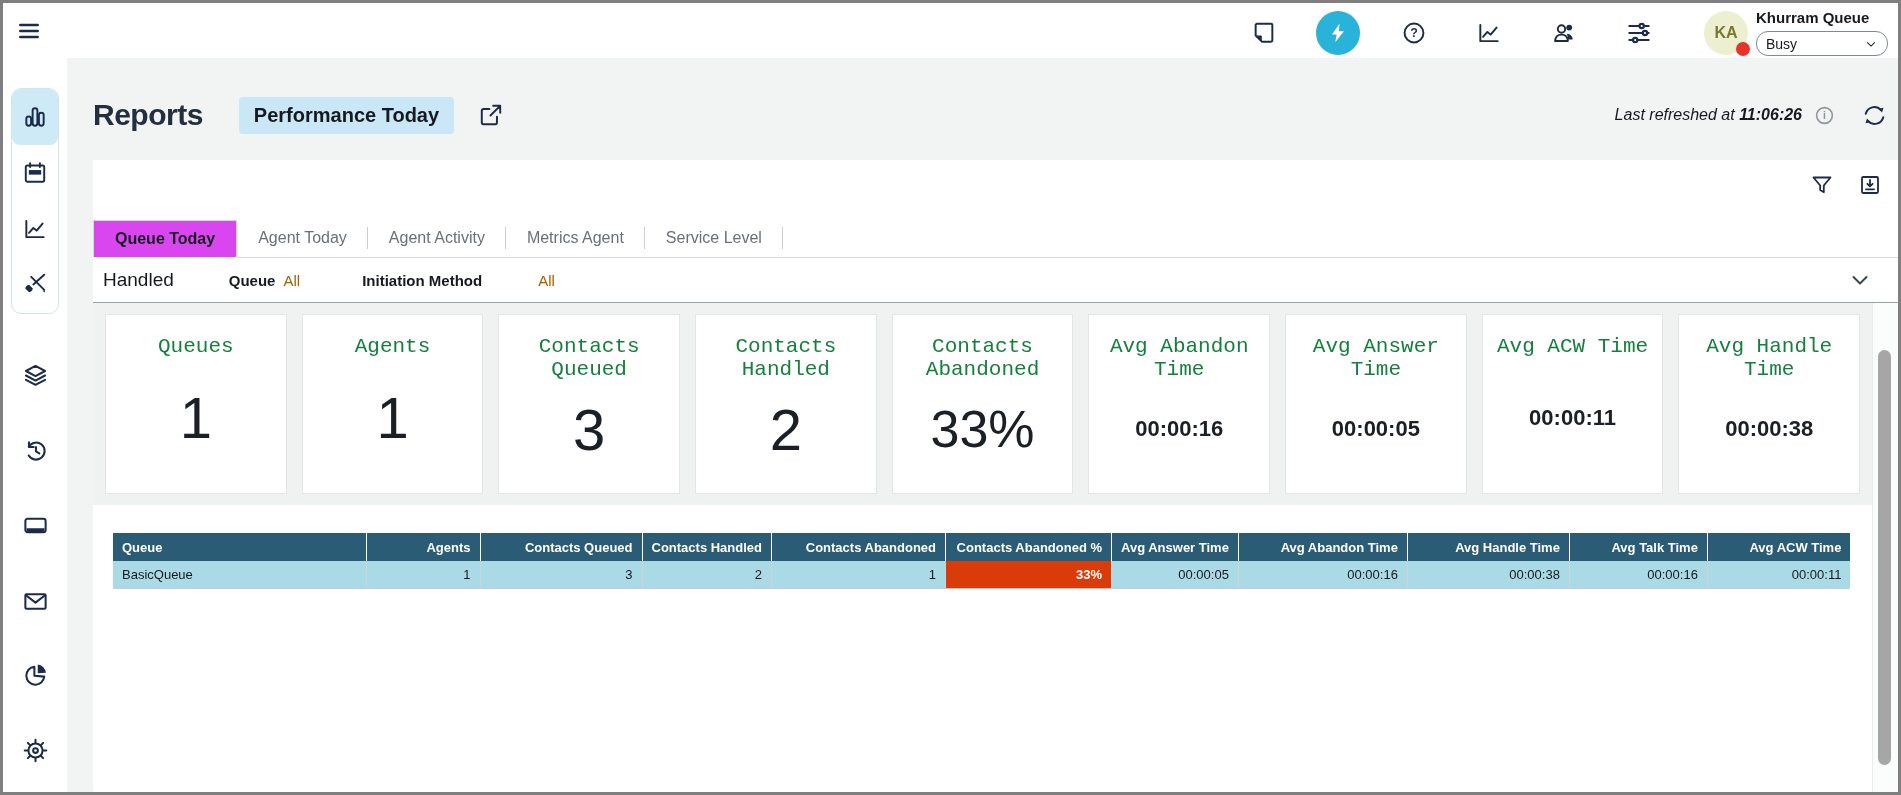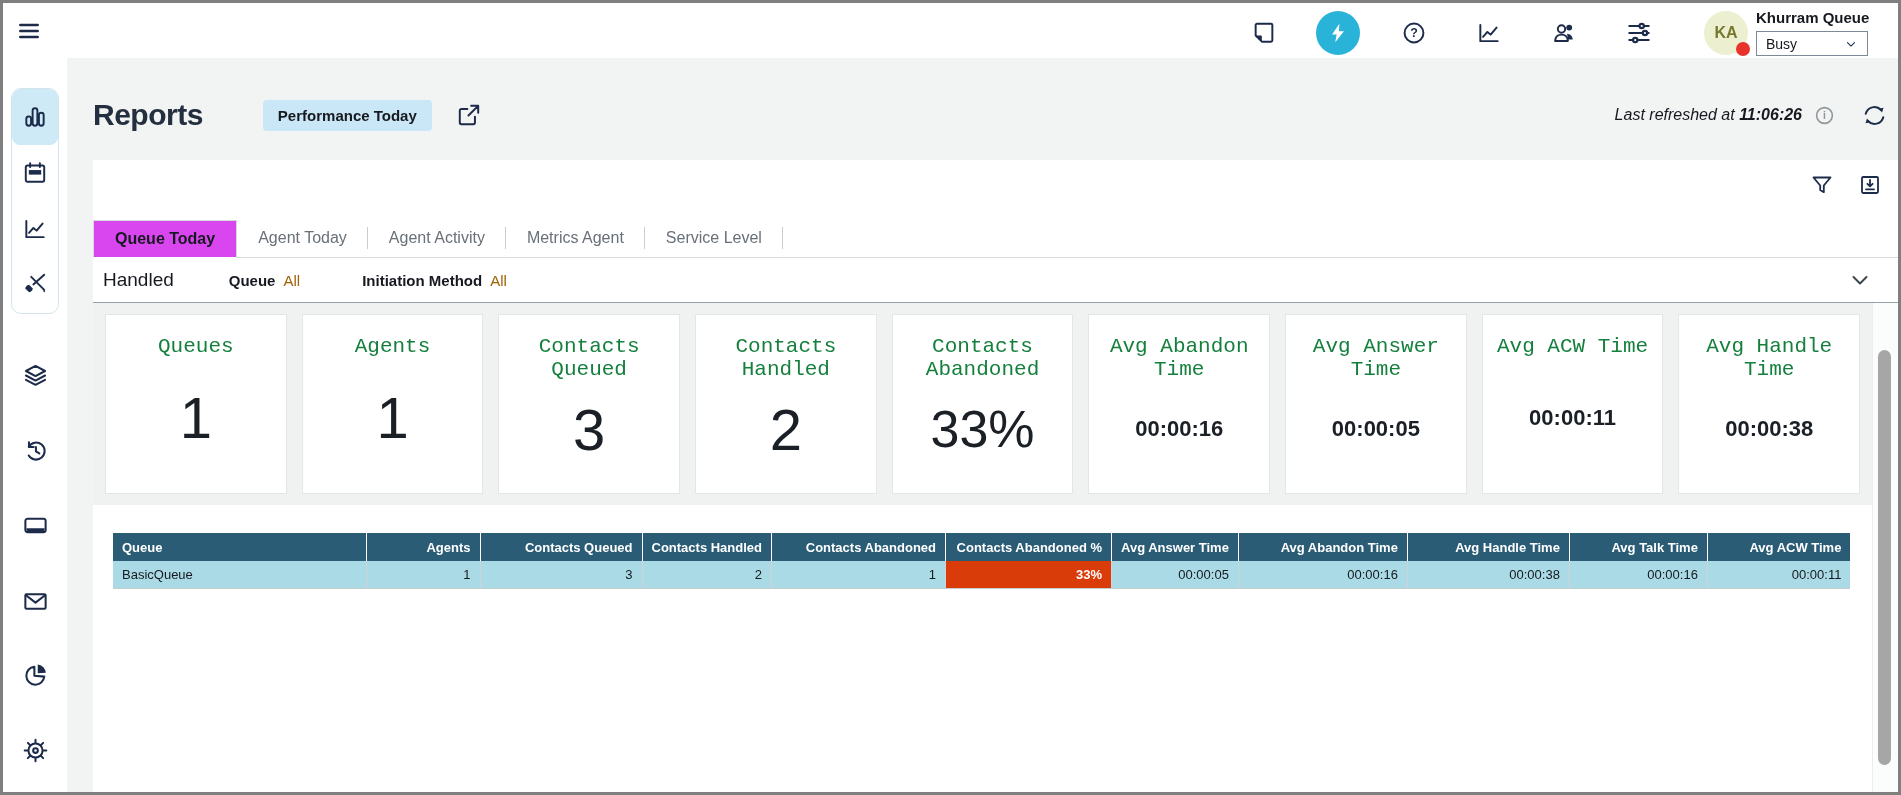--- a/index.html
+++ b/index.html
@@ -9,35 +9,35 @@
 
   
   .topbar { position:absolute; left:0; top:0; right:0; height:55px; background:#fff; }
   .hamburger { position:absolute; left:13px; top:15px; width:26px; height:26px; cursor:pointer; }
   .tb-icon { position:absolute; top:17px; width:26px; height:26px; cursor:pointer; }
   .tb-icon svg, .side-item svg { display:block; }
   .lightning-wrap { position:absolute; left:1313px; top:8px; width:44px; height:44px; border-radius:50%; background:#2ab3d9; display:flex; align-items:center; justify-content:center; cursor:pointer; }
   .avatar { position:absolute; left:1701px; top:8px; width:44px; height:44px; border-radius:50%; background:#edf0d0; display:flex; align-items:center; justify-content:center; font-weight:700; font-size:16px; color:#77782f; }
   .status-dot { position:absolute; right:-2px; bottom:-1px; width:14px; height:14px; border-radius:50%; background:#e8332a; }
   .user-name { position:absolute; left:1753px; top:6px; font-size:15px; font-weight:700; color:#16191f; white-space:nowrap; }
-  .status-select { position:absolute; left:1753px; top:28px; width:112px; height:25px; border:1px solid #7d8998; border-radius:0; background:#fff; display:flex; align-items:center; padding:0 9px; font-size:14px; color:#16191f; cursor:pointer; }
+  .status-select { position:absolute; left:1753px; top:28px; width:132px; height:25px; border:1px solid #7d8998; border-radius:12px; background:#fff; display:flex; align-items:center; padding:0 9px; font-size:14px; color:#16191f; cursor:pointer; }
   .status-select .chev { margin-left:auto; }
 
   
   .sidebar { position:absolute; left:0; top:55px; width:64px; bottom:0; background:#fff; }
   .side-group { position:absolute; left:8px; top:30px; width:48px; height:226px; border:1px solid #d3e5ec; border-radius:10px; overflow:hidden; background:#fff; }
   .side-cell { width:100%; height:56px; display:flex; align-items:center; justify-content:center; cursor:pointer; }
   .side-cell.active { background:#cdeaf6; border-radius:8px; }
   .side-item { position:absolute; left:50%; transform:translateX(-50%); width:40px; height:40px; display:flex; align-items:center; justify-content:center; cursor:pointer; }
 
   
   .content { position:absolute; left:64px; top:55px; right:0; bottom:0; background:#f2f3f3; }
   .page-header { position:absolute; left:26px; right:0; top:26px; height:62px; display:flex; align-items:center; padding-right:10px; }
   .page-title { font-size:30px; font-weight:700; color:#232f3e; letter-spacing:-0.5px; }
-  .badge { margin-left:60px; background:#c9e7f6; color:#16191f; font-size:15px; font-weight:700; padding:7px 15px; border-radius:4px; white-space:nowrap; }
+  .badge { margin-left:36px; background:#c9e7f6; color:#16191f; font-size:20px; font-weight:700; padding:7px 15px; border-radius:4px; white-space:nowrap; }
   .ext-link { margin-left:24px; cursor:pointer; width:26px; height:26px; }
   .refresh-area { margin-left:auto; display:flex; align-items:center; gap:12px; }
   .refreshed-text { font-size:16px; color:#16191f;font-style:italic; }
   .refreshed-text b { font-weight:700; }
   .info-icon { width:21px; height:21px; cursor:pointer; }
   .refresh-icon { width:27px; height:27px; margin-left:14px; cursor:pointer; }
 
   
   .panel { position:absolute; left:26px; right:0; top:102px; bottom:0; background:#fff; }
   .panel-tools { position:absolute; top:13px; right:16px; display:flex; gap:24px; }
@@ -47,21 +47,21 @@
   .tab { height:38px; display:flex; align-items:center; padding:0 21px; font-size:16px; color:#687078; cursor:pointer; position:relative; white-space:nowrap; }
   .tab.active { background:#d946ef; border:1px solid #d5dbdb; border-bottom:1px solid #fafbfb; margin-bottom:-1px; font-weight:700; color:#16191f; }
   .tab:not(.active)::after { content:""; position:absolute; right:0; top:8px; height:22px; width:1px; background:#c8cdcd; }
 
   .controls-row { position:absolute; left:0; right:0; top:98px; height:45px; display:flex; align-items:center; padding:0 26px 0 10px; border-bottom:1px solid #98a2a6; }
   .controls-title { font-size:19px; color:#16191f; }
   .filter { display:flex; align-items:center; font-size:15px; cursor:pointer; }
   .filter .f-label { font-weight:700; color:#16191f; }
   .filter .f-value { margin-left:8px; color:#a16207; }
   .filter.f1 { margin-left:55px; }
-  .filter.f2 { margin-left:62px; }
+  .filter.f2 { margin-left:62px;gap:48px; }
   .controls-chevron { margin-left:auto; cursor:pointer; width:24px; height:24px; }
 
   .cards-strip { position:absolute; left:0; right:26px; top:143px; height:202px; background:#f0f1f1; display:flex; gap:15px; padding:11px 12px; }
   .kpi-card { flex:1; background:#fff; border:1px solid #e2e6e6; display:flex; flex-direction:column; align-items:center; }
   .kpi-label { margin-top:20px; font-size:21px; color:#15803d; text-align:center;font-family:Liberation Mono, monospace; }
   .kpi-value { flex:1; display:flex; align-items:center; justify-content:center; padding-bottom:16px; color:#1b1f26; }
   .v-num { font-size:58px; font-weight:400; }
   .v-pct { font-size:52px; font-weight:400; }
   .v-time { font-size:22px; font-weight:700; }
 

